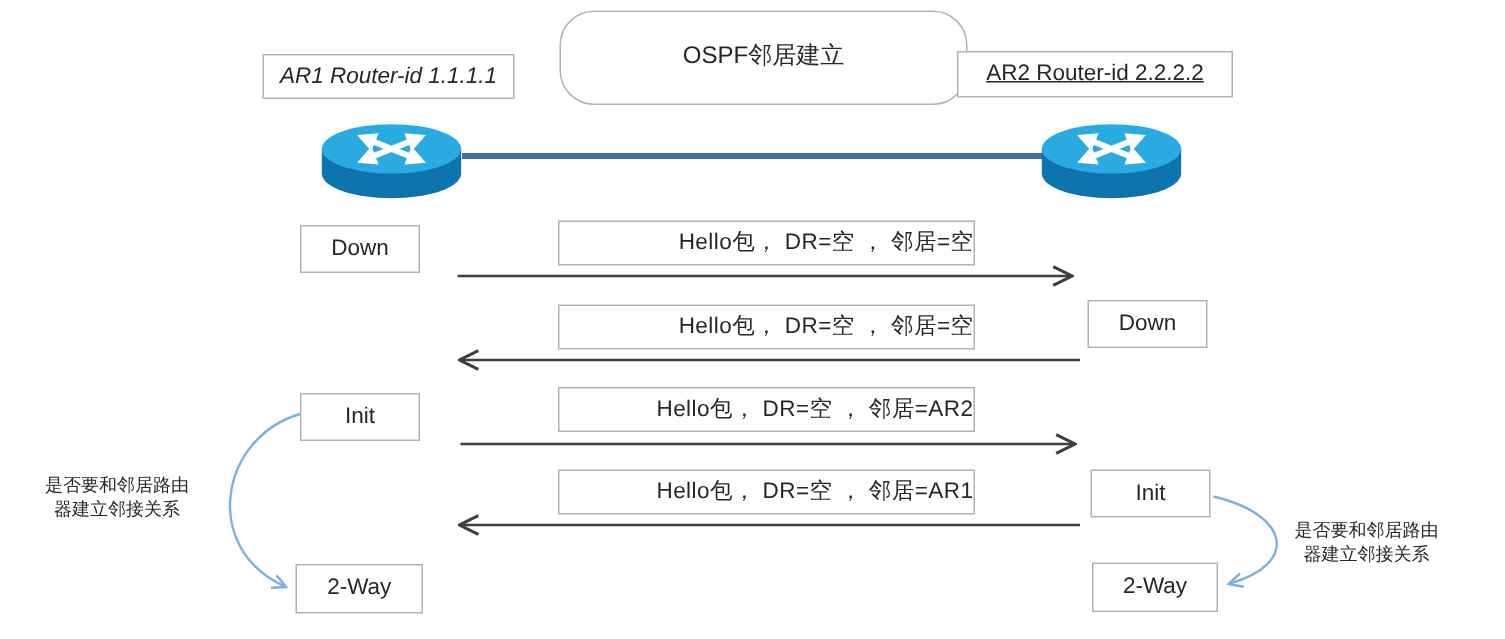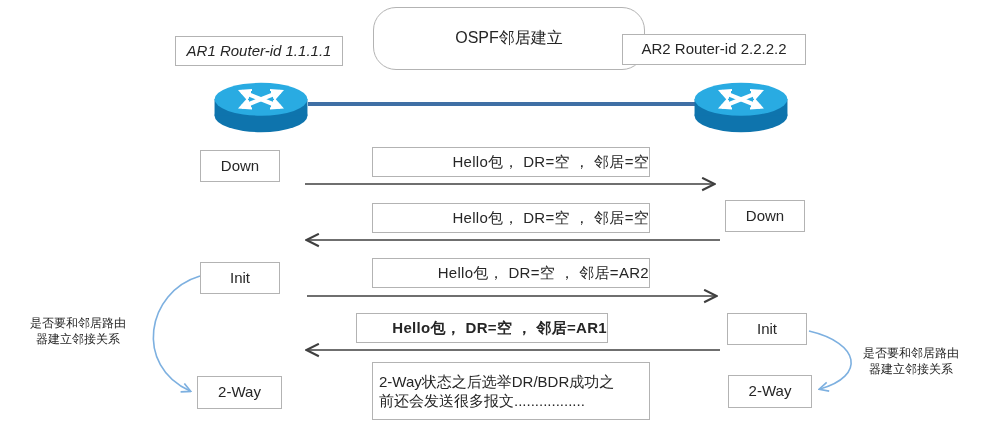--- a/index.html
+++ b/index.html
@@ -41,21 +41,21 @@
     <path d="M809,331 C860,343 866,376 820,389" fill="none" stroke="#7db0e0" stroke-width="1.6" marker-end="url(#chevBlue)"></path>
   </svg>
 
   <div class="box title-box" style="left:373px;top:7px;width:272px;height:63px;border-radius:23px;">
     <div>OSPF邻居建立</div>
   </div>
 
   <div class="box" style="left:175px;top:36px;width:168px;height:30px;font-style:italic;">
     <span>AR1 Router-id 1.1.1.1</span>
   </div>
-  <div class="box" style="left:622px;top:34px;width:184px;height:31px;">
+  <div class="box" style="left:638px;top:34px;width:184px;height:31px;text-decoration:underline;">
     <span>AR2 Router-id 2.2.2.2</span>
   </div>
 
   <div class="router" style="left:211px;top:77px;">
     <svg viewBox="0 0 100 62">
       <ellipse cx="50" cy="40" rx="48" ry="17" fill="#0e74ad"></ellipse>
       <rect x="2" y="23" width="96" height="17" fill="#0e74ad"></rect>
       <ellipse cx="50" cy="23" rx="48" ry="17" fill="#29abe2"></ellipse>
       <g stroke="#ffffff" stroke-width="4.2" fill="#ffffff">
         <defs>
@@ -107,28 +107,24 @@
 
   <div class="box msg-box" style="left:372px;top:147px;width:278px;height:30px;">
     <span>Hello包， DR=空 ， 邻居=空</span>
   </div>
   <div class="box msg-box" style="left:372px;top:203px;width:278px;height:30px;">
     <span>Hello包， DR=空 ， 邻居=空</span>
   </div>
   <div class="box msg-box" style="left:372px;top:258px;width:278px;height:30px;">
     <span>Hello包， DR=空 ， 邻居=AR2</span>
   </div>
-  <div class="box msg-box" style="left:356px;top:313px;width:252px;height:30px;font-weight:bold;">
+  <div class="box msg-box" style="left:372px;top:313px;width:278px;height:30px;">
     <span>Hello包， DR=空 ， 邻居=AR1</span>
   </div>
 
-  <div class="box note-box" style="left:372px;top:362px;width:278px;height:58px;align-items:flex-start;text-align:left;">
-    <div>2-Way状态之后选举DR/BDR成功之</div>
-    <div>前还会发送很多报文.................</div>
-  </div>
 
   <div class="side-note" style="left:14px;top:315px;width:128px;">
     <div>是否要和邻居路由</div>
     <div>器建立邻接关系</div>
   </div>
   <div class="side-note" style="left:849px;top:345px;width:124px;">
     <div>是否要和邻居路由</div>
     <div>器建立邻接关系</div>
   </div>
 

